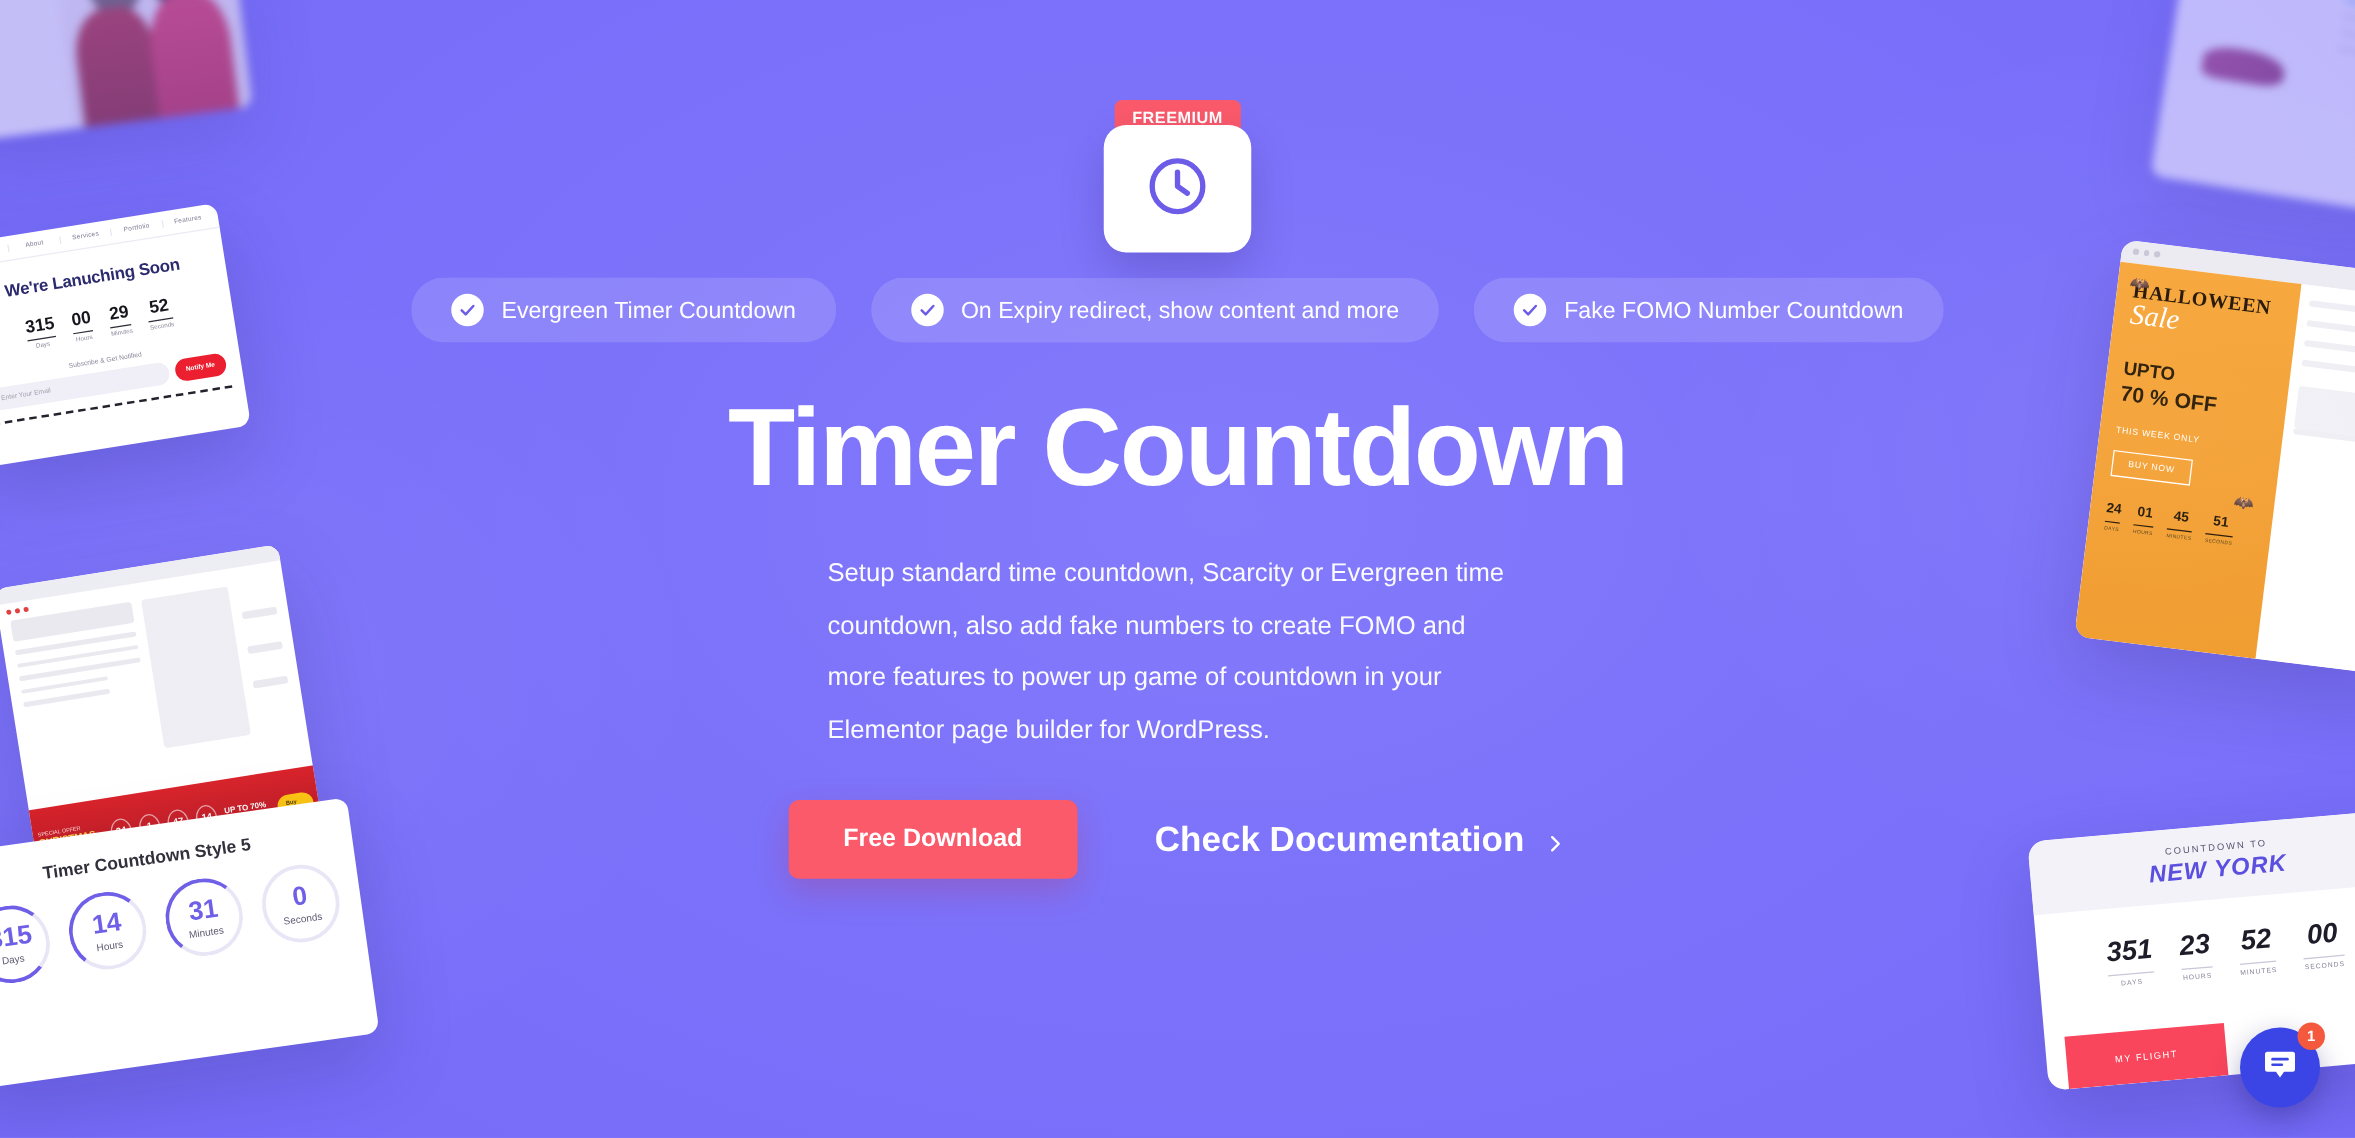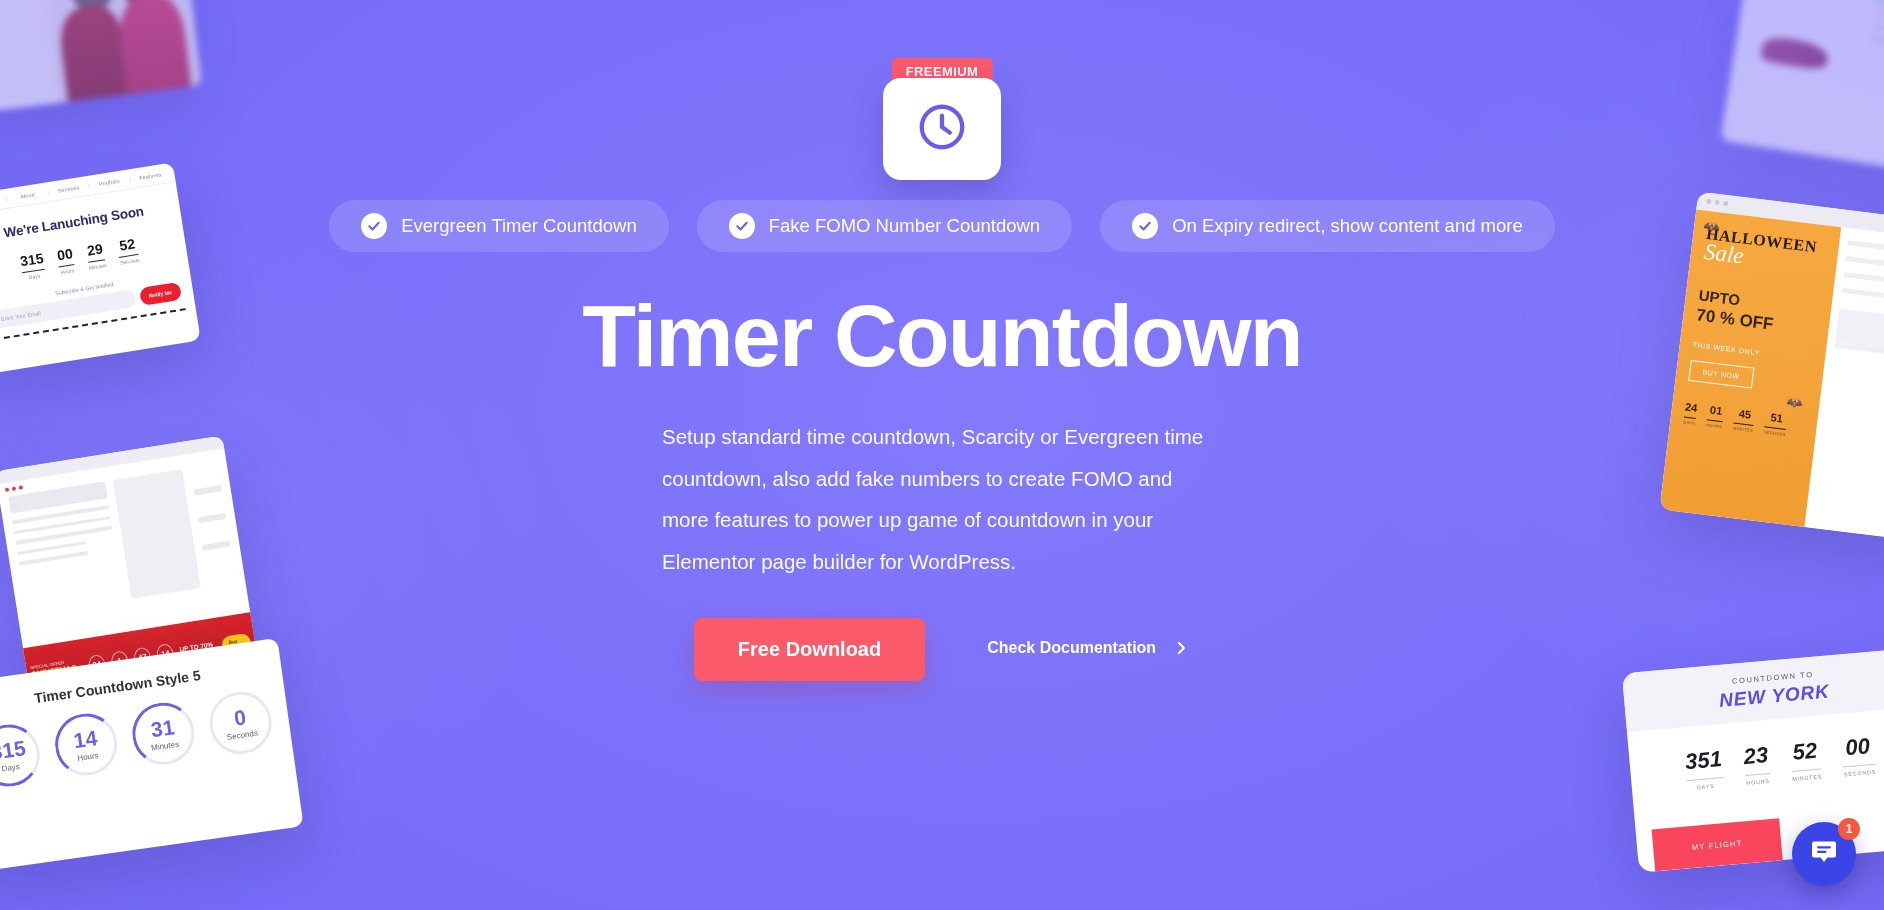--- a/index.html
+++ b/index.html
@@ -239,21 +239,21 @@
   }
 
   
   #hero {
     position: absolute;
     left: 0; right: 0; top: 0;
     display: flex; flex-direction: column; align-items: center;
     z-index: 5;
   }
 
-  #logo-wrap { position: relative; margin-top: 78px; }
+  #logo-wrap { position: relative; margin-top: 100px; }
   #badge-freemium {
     position: absolute;
     left: 50%; top: -20px; transform: translateX(-50%);
     background: #fb5a6a;
     color: #ffffff;
     font-size: 13px;
     font-weight: 600;
     letter-spacing: .4px;
     padding: 6px 14px;
     border-radius: 6px;
@@ -320,23 +320,23 @@
     font-size: 20px;
     font-weight: 600;
     padding: 20px 44px;
     border-radius: 8px;
     border: none;
     cursor: pointer;
     box-shadow: 0 10px 26px rgba(190, 40, 70, .25);
     font-family: "Liberation Sans", sans-serif;
   }
   #btn-check-docs {
-    display: flex; align-items: flex-start; gap: 16px;
+    display: flex; align-items: flex-end; gap: 16px;
     color: #ffffff;
-    font-size: 16px;
+    font-size: 28px;
     font-weight: 600;
     text-decoration: none;
     cursor: pointer;
   }
   #btn-check-docs .chev { font-size: 19px; line-height: 1; }
 
   
   #chat-widget {
     position: absolute;
     right: 28px; bottom: 24px;
@@ -589,29 +589,29 @@
             </svg>
         </span>
         <span>Evergreen Timer Countdown</span>
       </div>
       <div class="pill">
         <span class="chk">
           <svg viewBox="0 0 24 24" fill="none" stroke="#6c5ce7" stroke-width="3.4" stroke-linecap="round" stroke-linejoin="round">
               <polyline points="4 12.5 9.5 18 20 6.5"></polyline>
             </svg>
         </span>
-        <span>Fake FOMO Number Countdown</span>
+        <span>On Expiry redirect, show content and more</span>
       </div>
       <div class="pill">
         <span class="chk">
           <svg viewBox="0 0 24 24" fill="none" stroke="#6c5ce7" stroke-width="3.4" stroke-linecap="round" stroke-linejoin="round">
               <polyline points="4 12.5 9.5 18 20 6.5"></polyline>
             </svg>
         </span>
-        <span>On Expiry redirect, show content and more</span>
+        <span>Fake FOMO Number Countdown</span>
       </div>
     </div>
 
     <h1 id="hero-title">Timer Countdown</h1>
 
     <p id="hero-desc">Setup standard time countdown, Scarcity or Evergreen time countdown, also add fake numbers to create FOMO and more features to power up game of countdown in your Elementor page builder for WordPress.</p>
 
     <div id="cta-row">
       <button id="btn-free-download">Free Download</button>
       <a id="btn-check-docs">

